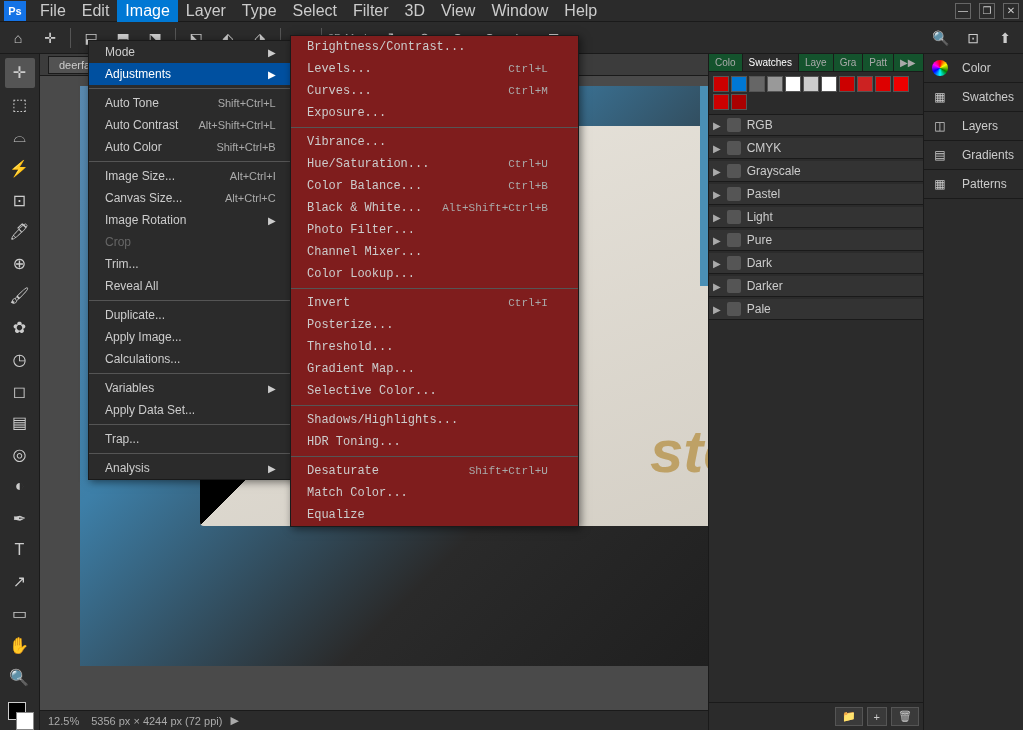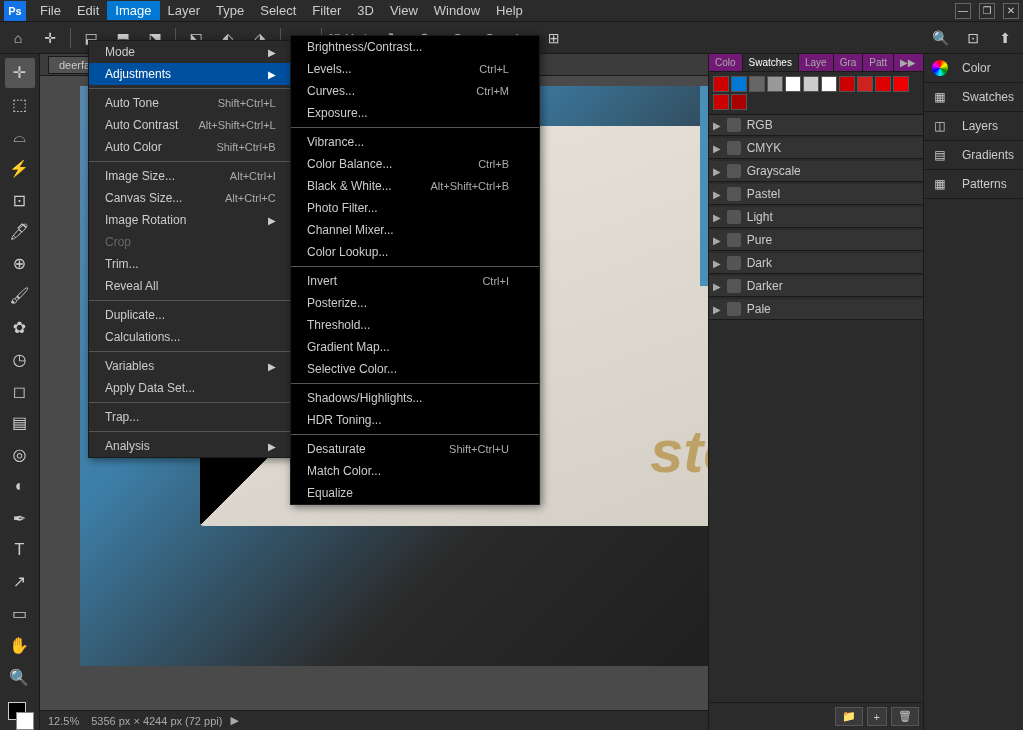--- a/index.html
+++ b/index.html
@@ -1,20 +1,20 @@
 <!DOCTYPE html>
 <html><head>
   <meta charset="utf-8">
   <style>
     * { margin: 0; padding: 0; box-sizing: border-box; }
     body { width: 1023px; height: 730px; background: #4a4a4a; font-family: 'Segoe UI', Arial, sans-serif; font-size: 12px; color: #ccc; overflow: hidden; position: relative; }
 
     
     #menubar { display: flex; align-items: center; height: 22px; background: #2b2b2b; border-bottom: 1px solid #1a1a1a; padding: 0 4px; }
-    .menu-item { padding: 2px 8px; cursor: pointer; font-size: 13px; color: #ccc; }
+    .menu-item { padding: 2px 8px; cursor: pointer; font-size: 16px; color: #ccc; }
     .menu-item.active { background: #0078d4; color: #fff; }
 
     
     #toolbar-top { display: flex; align-items: center; height: 32px; background: #2b2b2b; border-bottom: 1px solid #1a1a1a; padding: 0 4px; gap: 4px; }
     .toolbar-btn { width: 28px; height: 28px; background: transparent; border: none; color: #ccc; cursor: pointer; display: flex; align-items: center; justify-content: center; font-size: 14px; border-radius: 2px; }
     .toolbar-sep { width: 1px; height: 20px; background: #555; margin: 0 2px; }
 
     
     #main { display: flex; height: calc(730px - 54px); }
 
@@ -50,29 +50,29 @@
 
     
     .dropdown-menu { position: absolute; background: #2b2b2b; border: 1px solid #1a1a1a; z-index: 1000; min-width: 200px; box-shadow: 2px 2px 8px rgba(0,0,0,0.5); }
     .dropdown-item { padding: 4px 30px 4px 16px; cursor: pointer; display: flex; align-items: center; justify-content: space-between; font-size: 12px; color: #ccc; white-space: nowrap; }
     .dropdown-item.active { background: #0050a0; color: #fff; }
     .dropdown-item.disabled { color: #666; cursor: default; }
     .dropdown-sep { height: 1px; background: #555; margin: 3px 0; }
     .dropdown-shortcut { color: #aaa; font-size: 11px; margin-left: 20px; }
     .dropdown-arrow { font-size: 10px; }
     .submenu-container { position: relative; }
-    .submenu { position: absolute; left: 100%; top: 0; background: #000000; border: 1px solid #1a1a1a; z-index: 1001; min-width: 250px; box-shadow: 2px 2px 8px rgba(0,0,0,0.5); }
+    .submenu { position: absolute; left: 100%; top: 0; background: #7f1d1d; border: 1px solid #1a1a1a; z-index: 1001; min-width: 250px; box-shadow: 2px 2px 8px rgba(0,0,0,0.5); font-family: Liberation Mono, monospace; }
 
     
     #image-menu { top: 22px; left: 88px; }
     
     #adjustments-submenu { top: 22px; left: 290px; }
 
     
-    #swatch-mini-tabs { display: flex; background: #701a75; border-bottom: 1px solid #1a1a1a; overflow: hidden; align-items: flex-start; }
+    #swatch-mini-tabs { display: flex; background: #14532d; border-bottom: 1px solid #1a1a1a; overflow: hidden; align-items: flex-start; }
     .swatch-mini-tab { padding: 3px 6px; font-size: 10px; cursor: pointer; color: #aaa; border-right: 1px solid #1a1a1a; }
     .swatch-mini-tab.active { color: #fff; background: #2b2b2b; }
     .swatch-more-btn { margin-left: auto; padding: 3px 6px; font-size: 10px; cursor: pointer; color: #aaa; }
   </style>
 </head>
 <body>
 
 <div id="menubar">
   <div id="app-icon-btn" style="width:22px;height:20px;background:#1473e6;display:flex;align-items:center;justify-content:center;color:#fff;font-size:11px;font-weight:bold;margin-right:6px;">Ps</div>
   <div class="menu-item">File</div>
@@ -346,20 +346,23 @@
     <span>Trim...</span>
   </div>
   <div class="dropdown-item">
     <span>Reveal All</span>
   </div>
   <div class="dropdown-sep"></div>
   <div class="dropdown-item">
     <span>Duplicate...</span>
   </div>
   <div class="dropdown-item">
+    <span>Apply Image...</span>
+  </div>
+  <div class="dropdown-item">
     <span>Calculations...</span>
   </div>
   <div class="dropdown-sep"></div>
   <div class="dropdown-item submenu-container">
     <span>Variables</span>
     <span class="dropdown-arrow">▶</span>
   </div>
   <div class="dropdown-item">
     <span>Apply Data Set...</span>
   </div>
@@ -387,20 +390,24 @@
     <span class="dropdown-shortcut">Ctrl+M</span>
   </div>
   <div class="dropdown-item">
     <span>Exposure...</span>
   </div>
   <div class="dropdown-sep"></div>
   <div class="dropdown-item">
     <span>Vibrance...</span>
   </div>
   <div class="dropdown-item">
+    <span>Hue/Saturation...</span>
+    <span class="dropdown-shortcut">Ctrl+U</span>
+  </div>
+  <div class="dropdown-item">
     <span>Color Balance...</span>
     <span class="dropdown-shortcut">Ctrl+B</span>
   </div>
   <div class="dropdown-item">
     <span>Black &amp; White...</span>
     <span class="dropdown-shortcut">Alt+Shift+Ctrl+B</span>
   </div>
   <div class="dropdown-item">
     <span>Photo Filter...</span>
   </div>

